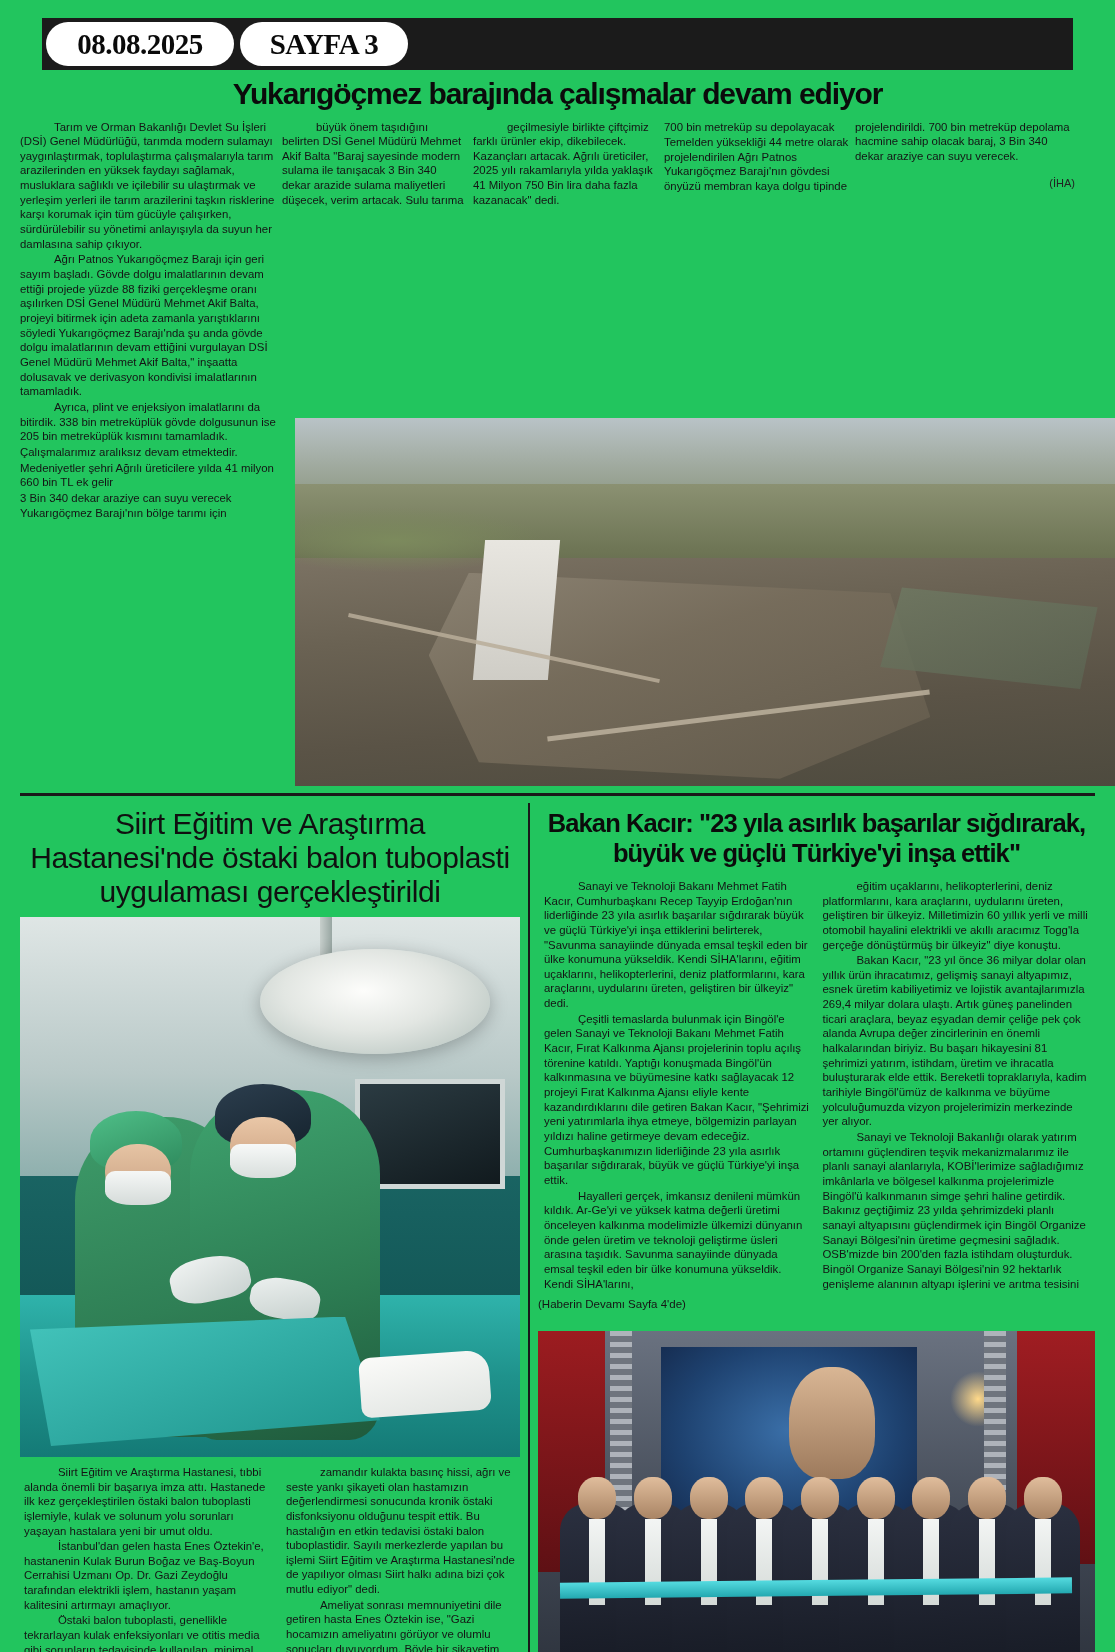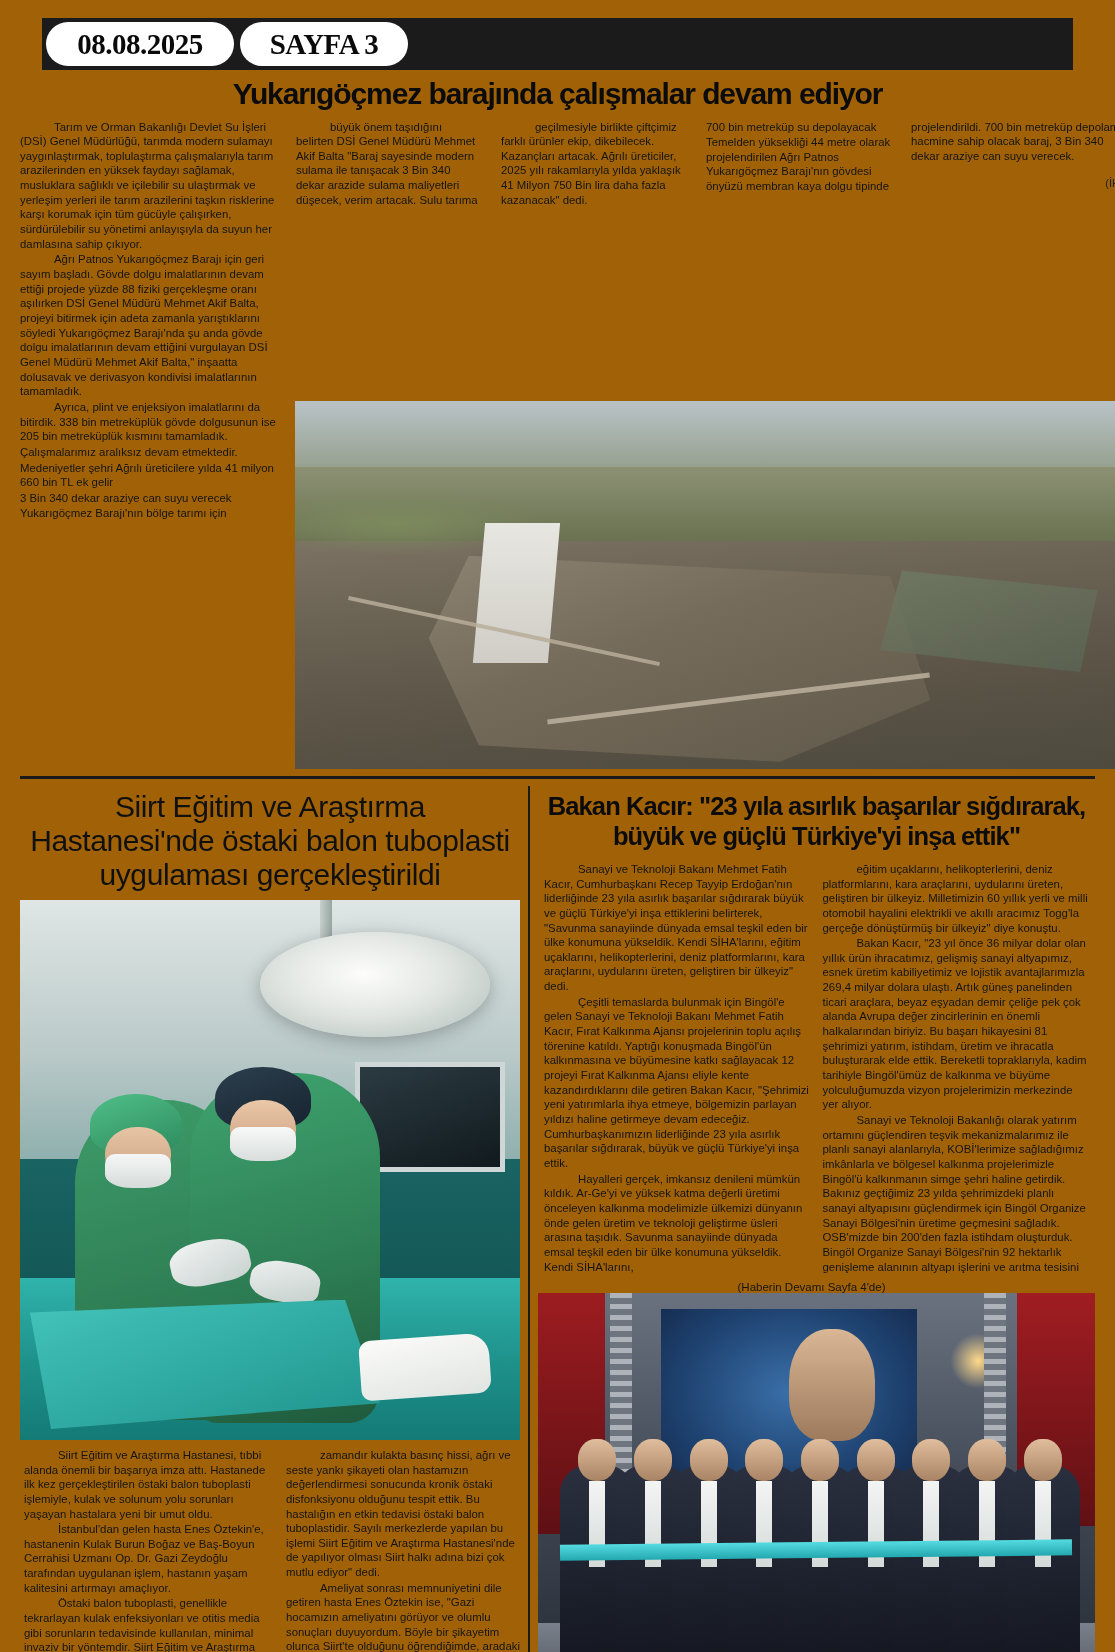--- a/index.html
+++ b/index.html
@@ -5,21 +5,21 @@
   * { box-sizing: border-box; margin: 0; padding: 0; }
   html, body {
     width: 1115px; height: 1652px;
     background: #ffffff;
     font-family: "Liberation Sans", sans-serif;
     overflow: hidden;
   }
   .page {
     position: relative;
     width: 1115px; height: 1652px;
-    background: #a16207;
+    background: #22c55e;
     padding: 18px 16px 0 16px;
   }
 
   
   .masthead {
     display: flex; align-items: stretch;
     background: #1b1b1b;
     height: 52px;
     margin: 0 26px 0 26px;
     padding: 4px;
@@ -62,23 +62,23 @@
     color: #0b0b0b;
     margin: 8px 0 10px 0;
     line-height: 1.05;
     white-space: nowrap;
   }
 
   
   .top-cols {
     display: grid;
     grid-template-columns: 257px 186px 186px 186px 220px;
-    gap: 0 19px;
+    gap: 0 5px;
     padding: 0 4px;
-    margin-bottom: 4px;
+    margin-bottom: 21px;
   }
   .col p {
     font-size: 11.4px;
     line-height: 1.285;
     color: #141414;
     text-align: left;
     margin-bottom: 1px;
   }
   .col p.ind { text-indent: 34px; }
   .col .credit {
@@ -316,25 +316,25 @@
     gap: 0 12px;
     padding: 8px 4px 0 4px;
   }
   .mid-cols {
     display: grid;
     grid-template-columns: 1fr 1fr;
     gap: 0 12px;
     padding: 2px 6px 0 6px;
   }
   .devam {
-    text-align: center;
+    text-align: left;
     font-size: 11.5px;
     font-weight: 400;
     color: #151515;
-    padding: 6px 10px 0 0;
+    padding: 6px 10px 21px 0;
   }
 </style>
 </head>
 <body>
 
 <div class="page">
 
   <div class="masthead">
     <div class="mh-date">08.08.2025</div>
     <div class="mh-page">SAYFA 3</div>
@@ -403,21 +403,21 @@
         <div class="sg-mask2"></div>
         <div class="sg-glove"></div>
         <div class="sg-glove2"></div>
         <div class="sg-drape"></div>
         <div class="sg-towel"></div>
       </div>
 
       <div class="bottom-cols">
         <div class="col">
           <p class="ind">Siirt Eğitim ve Araştırma Hastanesi, tıbbi alanda önemli bir başarıya imza attı. Hastanede ilk kez gerçekleştirilen östaki balon tuboplasti işlemiyle, kulak ve solunum yolu sorunları yaşayan hastalara yeni bir umut oldu.</p>
-          <p class="ind">İstanbul'dan gelen hasta Enes Öztekin'e, hastanenin Kulak Burun Boğaz ve Baş-Boyun Cerrahisi Uzmanı Op. Dr. Gazi Zeydoğlu tarafından uygulanan işlem, hastanın yaşam kalitesini artırmayı amaçlıyor.</p>
+          <p class="ind">İstanbul'dan gelen hasta Enes Öztekin'e, hastanenin Kulak Burun Boğaz ve Baş-Boyun Cerrahisi Uzmanı Op. Dr. Gazi Zeydoğlu tarafından elektrikli işlem, hastanın yaşam kalitesini artırmayı amaçlıyor.</p>
           <p class="ind">Östaki balon tuboplasti, genellikle tekrarlayan kulak enfeksiyonları ve otitis media gibi sorunların tedavisinde kullanılan, minimal invaziv bir yöntemdir. Siirt Eğitim ve Araştırma Hastanesi'nin bu alandaki ilk uygulaması, bölgedeki sağlık hizmetlerinin gelişimine önemli katkılar sağlayacak. Konuya ilişkin açıklamalarda bulunan Op. Dr. Gazi Zeydoğlu, "Uzun</p>
         </div>
         <div class="col">
           <p class="ind">zamandır kulakta basınç hissi, ağrı ve seste yankı şikayeti olan hastamızın değerlendirmesi sonucunda kronik östaki disfonksiyonu olduğunu tespit ettik. Bu hastalığın en etkin tedavisi östaki balon tuboplastidir. Sayılı merkezlerde yapılan bu işlemi Siirt Eğitim ve Araştırma Hastanesi'nde de yapılıyor olması Siirt halkı adına bizi çok mutlu ediyor" dedi.</p>
           <p class="ind">Ameliyat sonrası memnuniyetini dile getiren hasta Enes Öztekin ise, "Gazi hocamızın ameliyatını görüyor ve olumlu sonuçları duyuyordum. Böyle bir şikayetim olunca Siirt'te olduğunu öğrendiğimde, aradaki kilometrelerin tedavime engel olamayacağını fark ettim ve gönül rahatlığıyla geldim. Şu an şikayetlerim çok azaldı ve ameliyatım başarılı geçti. Gazi hocamıza çok teşekkür ederim" ifadelerini kullandı.</p>
 
         </div>
       </div>
     </div>
 

